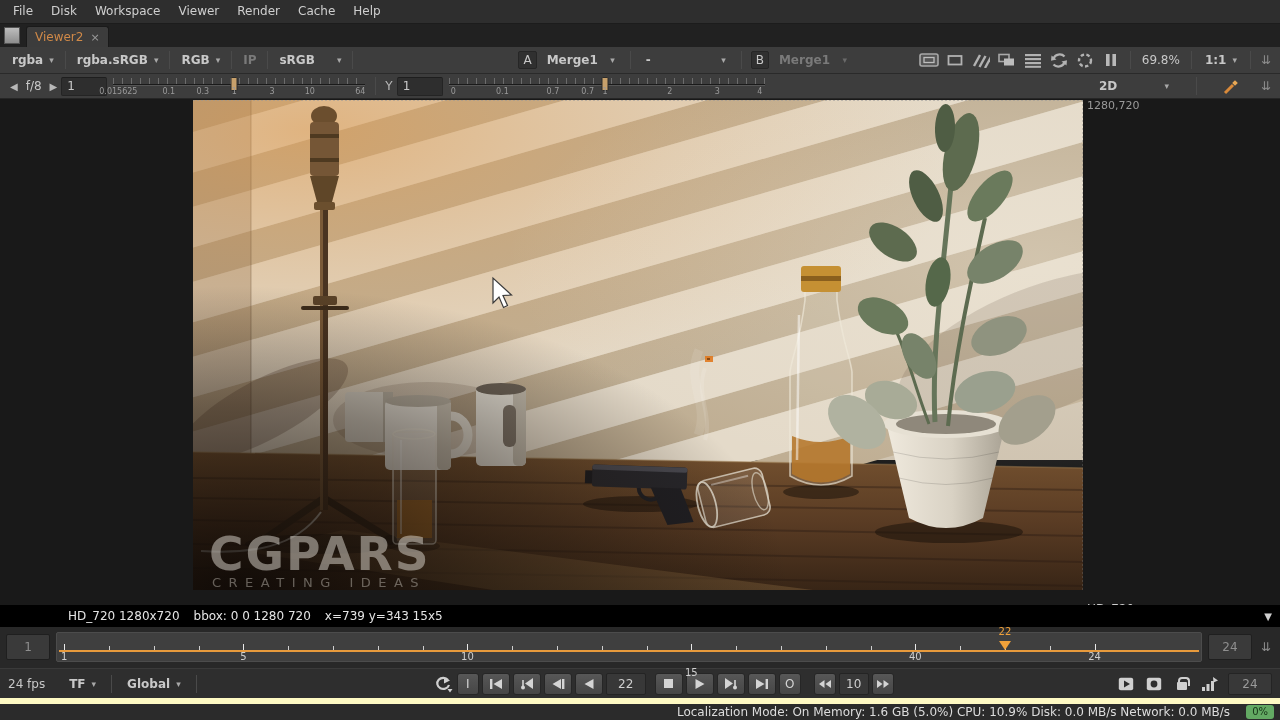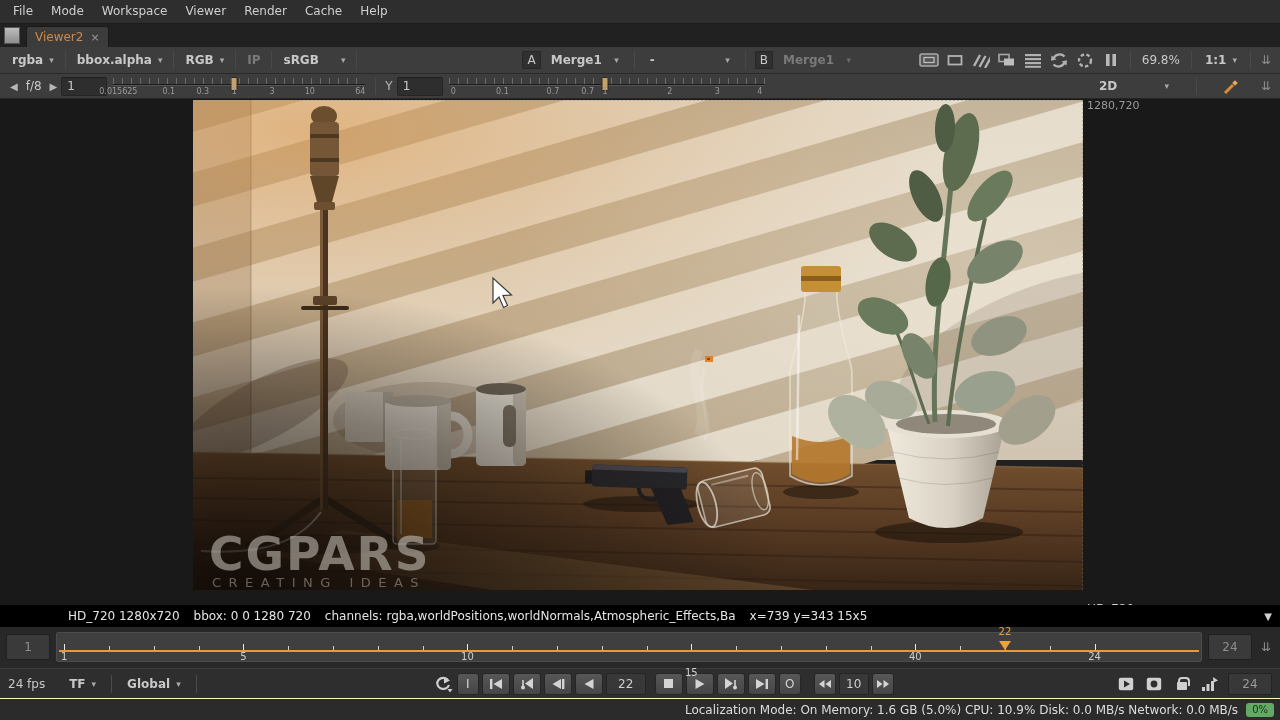--- a/index.html
+++ b/index.html
@@ -65,34 +65,34 @@
   .transport { height:30px; background:#2e2e2e; border-top:1px solid #3a3a3a; display:flex;
     align-items:center; padding:0 8px; gap:4px; }
   .tbtn { min-width:28px; height:22px; background:linear-gradient(#575757,#464646);
     border:1px solid #262626; border-radius:3px; display:flex; align-items:center; justify-content:center;
     color:#d4d4d4; }
   .tbtn svg { display:block; }
   .tbtn.small { min-width:22px; }
   .tfield { width:40px; height:22px; background:#383838; border:1px solid #242424; border-radius:2px;
     color:#cfcfcf; display:flex; align-items:center; justify-content:center; }
   .flat-ico { width:20px; height:20px; display:flex; align-items:center; justify-content:center; color:#cfcfcf; }
-  .statusbar { height:22px; background:#2b2b2b; border-top:1px solid #fef9c3; display:flex;
-    align-items:center; justify-content:flex-end; gap:8px; padding:0 6px; color:#dcdcdc; }
+  .statusbar { height:22px; background:#2b2b2b; border-top:6px solid #fef9c3; display:flex;
+    align-items:center; justify-content:flex-end; gap:16px; padding:0 6px; color:#dcdcdc; }
   .badge { background:#63a963; color:#173317; border-radius:3px; padding:0 6px; line-height:14px;
     font-size:10px; }
   .lock { position:relative; width:10px; height:8px; background:#cfcfcf; border-radius:1px; margin-top:5px; }
   .lock:before { content:""; position:absolute; left:1px; top:-5px; width:8px; height:7px;
     border:2px solid #cfcfcf; border-bottom:none; border-radius:4px 4px 0 0; }
 </style>
 </head>
 <body>
 
 <div class="menubar" id="menubar">
     <div class="menu-item">File</div>
-    <div class="menu-item">Mode</div>
+    <div class="menu-item">Disk</div>
     <div class="menu-item">Workspace</div>
     <div class="menu-item">Viewer</div>
     <div class="menu-item">Render</div>
     <div class="menu-item">Cache</div>
     <div class="menu-item">Help</div>
   </div>
 
 <div class="tabbar">
   <div class="pane-btn"></div>
   <div class="tab">
@@ -101,21 +101,21 @@
   </div>
 </div>
 
 <div class="toolbar1">
   <div class="dd">
     <span>rgba</span>
       <span class="caret">▾</span>
   </div>
   <div class="sep"></div>
   <div class="dd">
-    <span>bbox.alpha</span>
+    <span>rgba.sRGB</span>
       <span class="caret">▾</span>
   </div>
   <div class="sep"></div>
   <div class="dd">
     <span>RGB</span>
       <span class="caret">▾</span>
   </div>
   <div class="sep"></div>
   <div class="dd dim">
     <span>IP</span>
@@ -456,21 +456,20 @@
       </g>
     </svg>
   </div>
   <span class="res-label">1280,720</span>
   <span class="fmt-label">HD_720</span>
 </div>
 
 <div class="infobar">
   <span>HD_720 1280x720</span>
   <span>bbox: 0 0 1280 720</span>
-  <span style="max-width:420px;overflow:hidden;white-space:nowrap">channels: rgba,worldPositions,worldNormals,Atmospheric_Effects,Ba</span>
   <span>x=739 y=343 15x5</span>
   <span class="info-dd">▼</span>
 </div>
 
 <div class="timeline-row">
   <div class="range-box">1</div>
   <div class="tl-track">
     <div class="tl-line"></div>
     <div class="tl-rail" id="tl-rail">
         <div class="tl-tick major" style="left: 0.3%;"></div>

